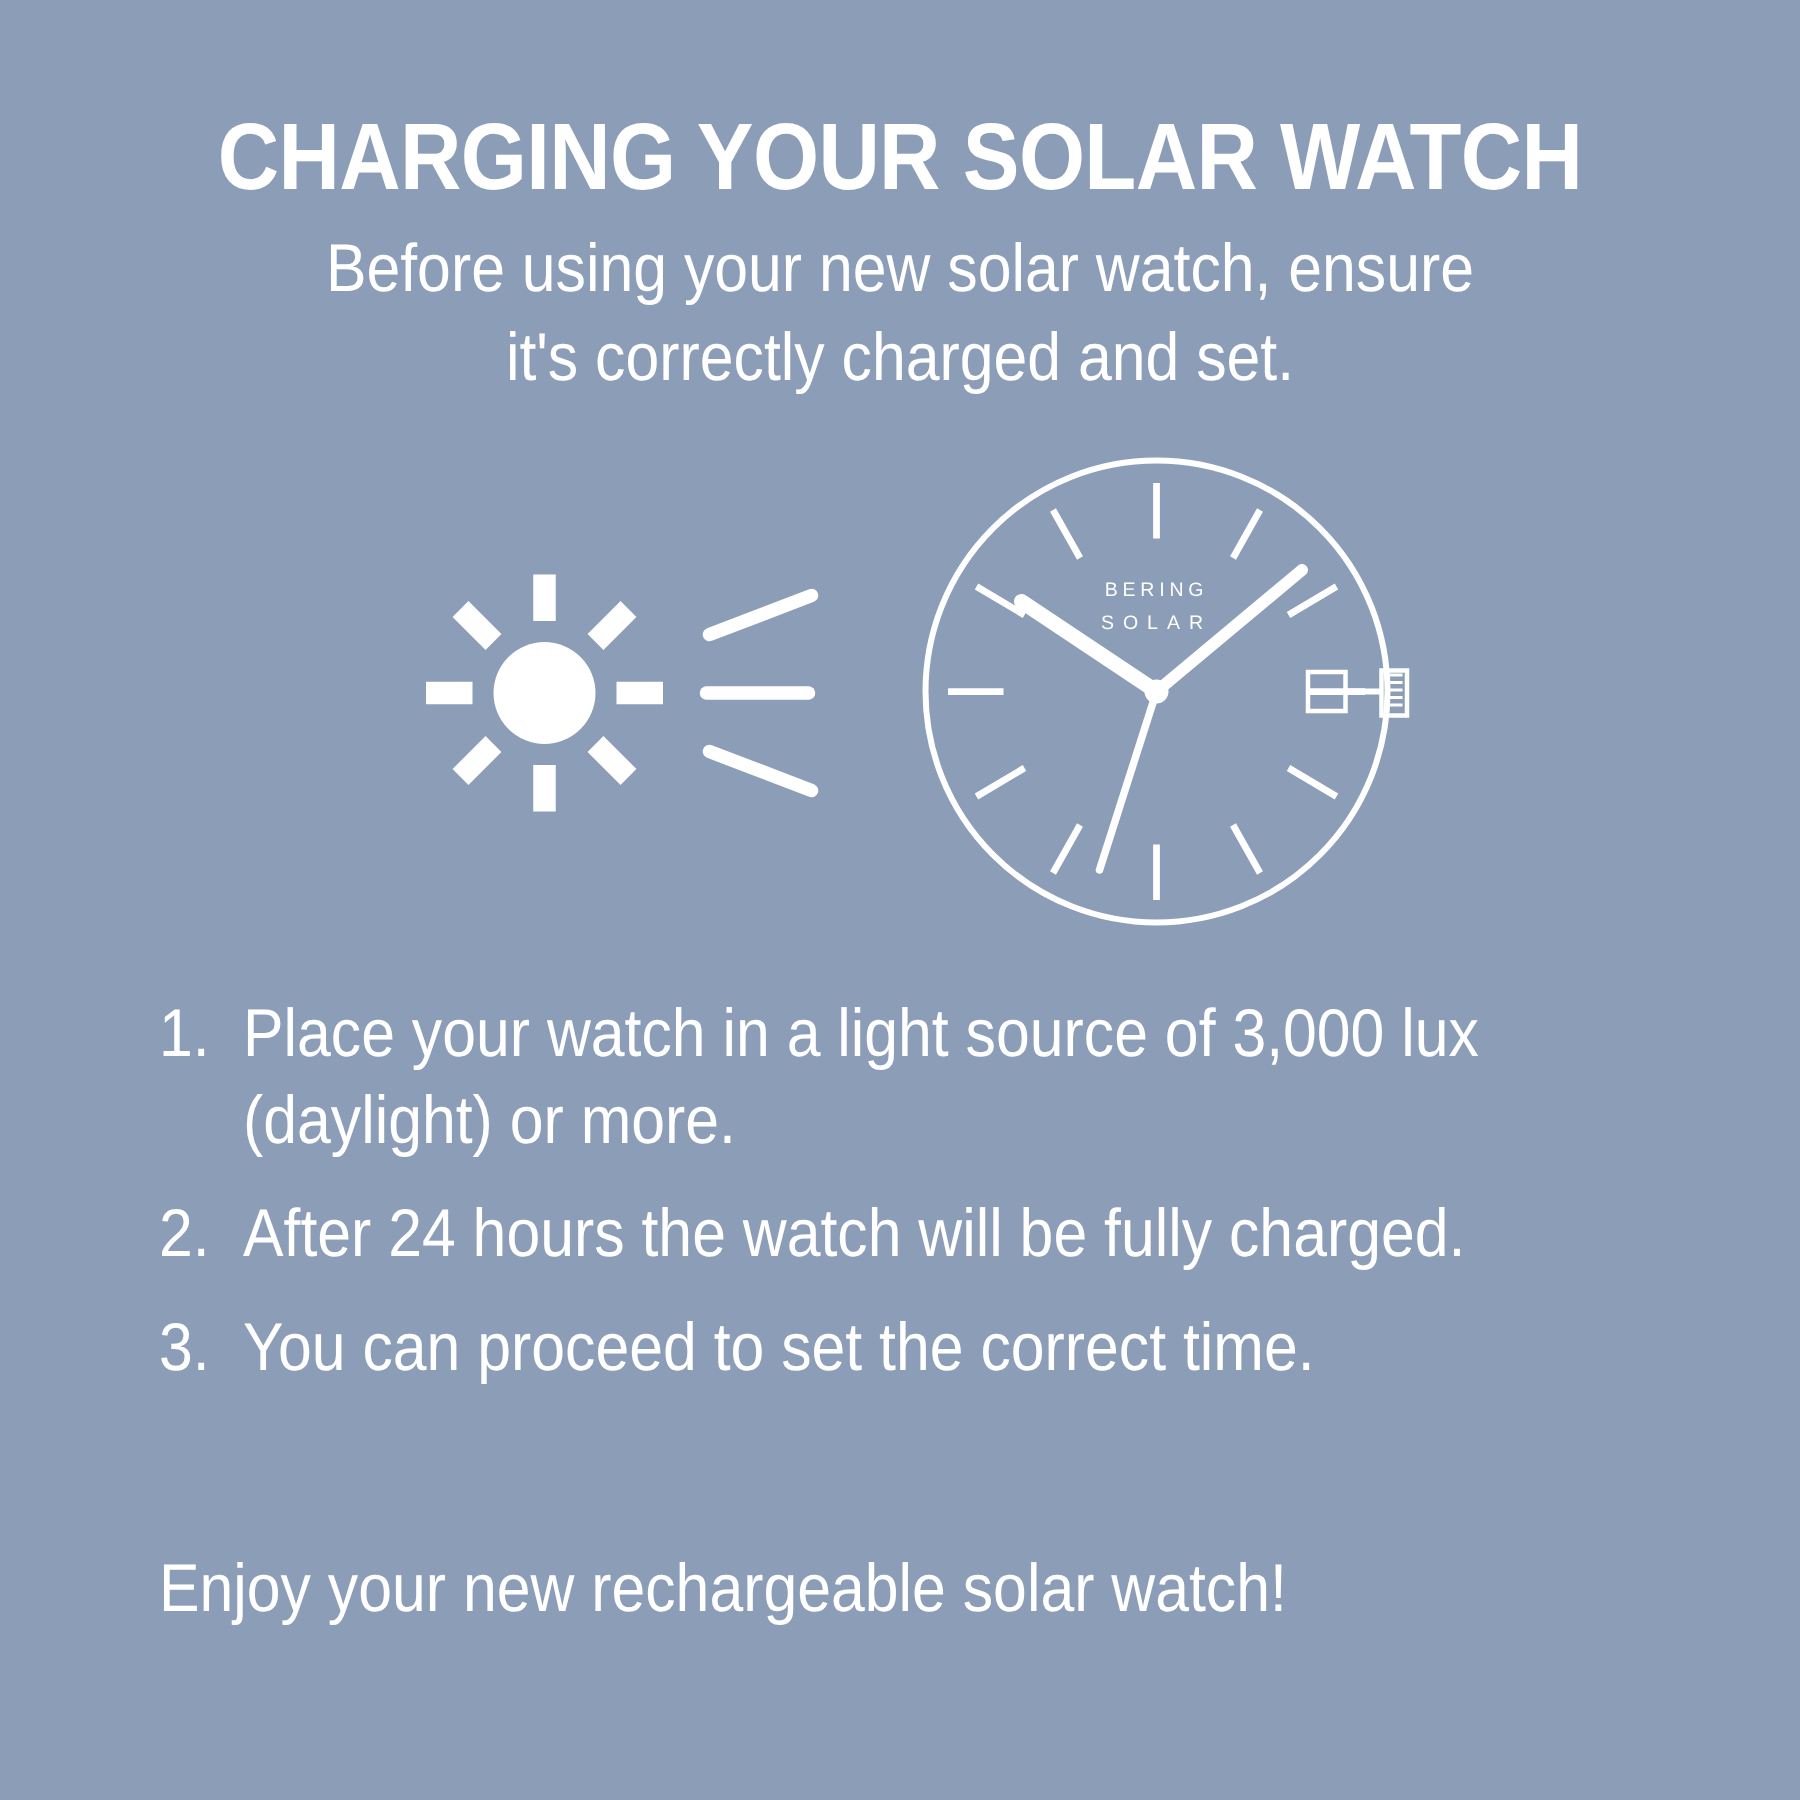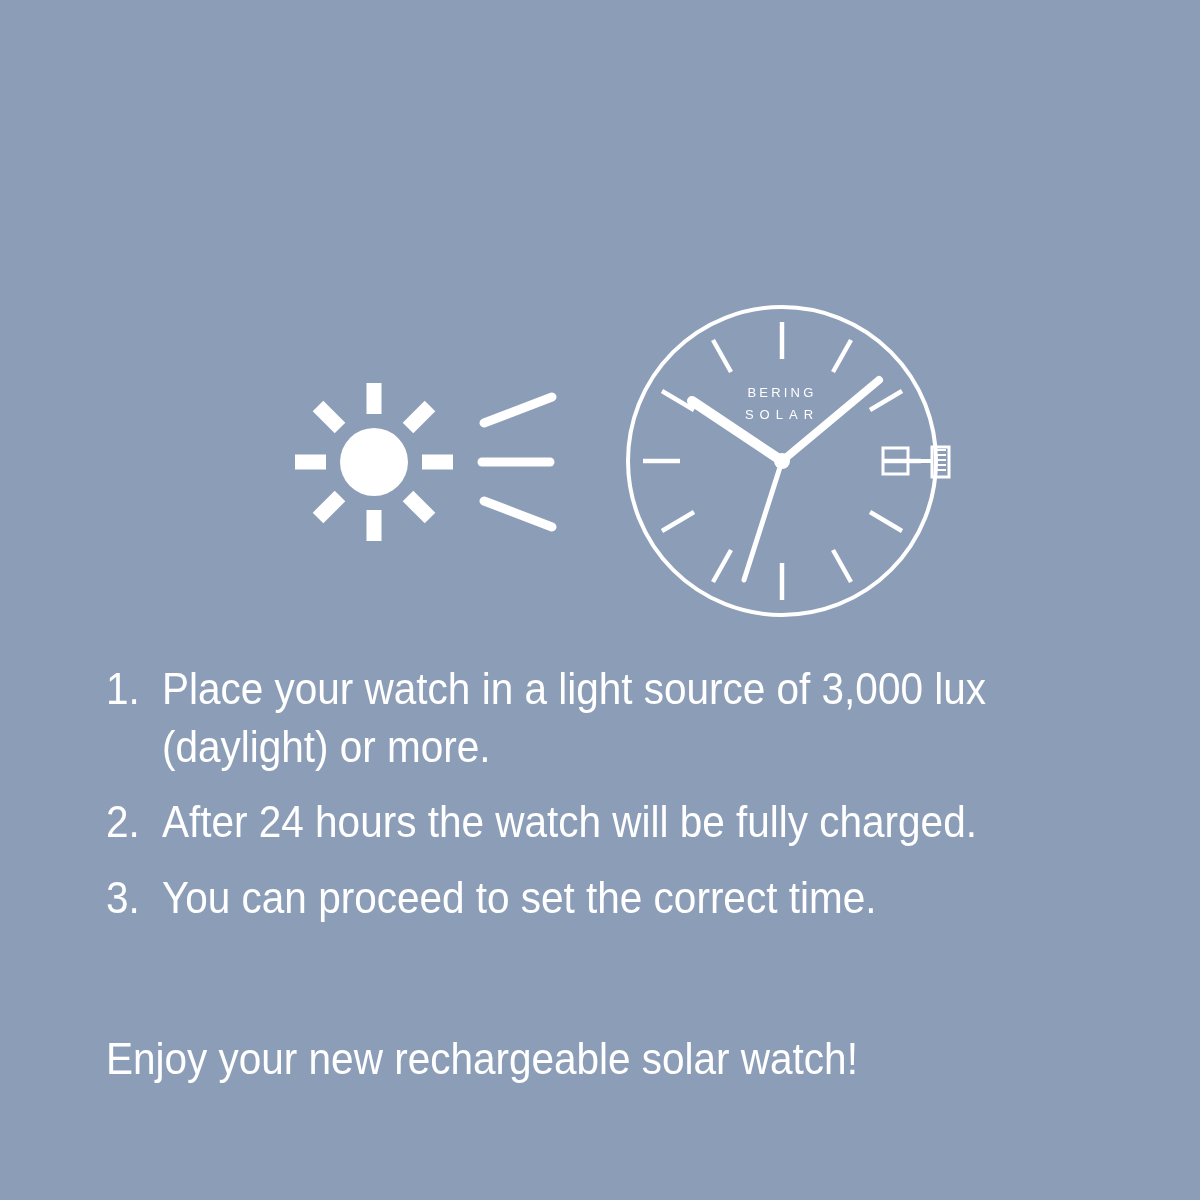--- a/index.html
+++ b/index.html
@@ -44,21 +44,21 @@
     text-align: center;
     color: #ffffff;
     transform: scaleX(0.90);
     transform-origin: center top;
   }
   .subtitle .sub-line { display: block; white-space: nowrap; }
 
   
   .artwork {
     position: absolute;
-    left: 16px;
+    left: 5px;
     top: 280px;
     width: 1052px;
     height: 360px;
   }
   .artwork svg { display: block; }
 
   
   .steps {
     position: absolute;
     left: 106px;
@@ -98,20 +98,27 @@
     transform: scaleX(0.90);
     transform-origin: left top;
     white-space: nowrap;
   }
 </style>
 </head>
 <body>
 
 <div id="page">
 
+  <div class="header">
+    <div class="title">CHARGING YOUR SOLAR WATCH</div>
+    <div class="subtitle">
+      <span class="sub-line">Before using your new solar watch, ensure</span>
+      <span class="sub-line">it's correctly charged and set.</span>
+    </div>
+  </div>
 
   <div class="artwork">
     <svg width="1200" height="360" viewBox="0 0 1200 360" xmlns="http://www.w3.org/2000/svg">
 
       <g>
         <circle cx="358" cy="182" r="34" fill="#ffffff"></circle>
         <g stroke="#ffffff" stroke-width="15" stroke-linecap="butt">
           <line x1="358" y1="103" x2="358" y2="134"></line>
           <line x1="358" y1="230" x2="358" y2="261"></line>
           <line x1="279" y1="182" x2="310" y2="182"></line>

